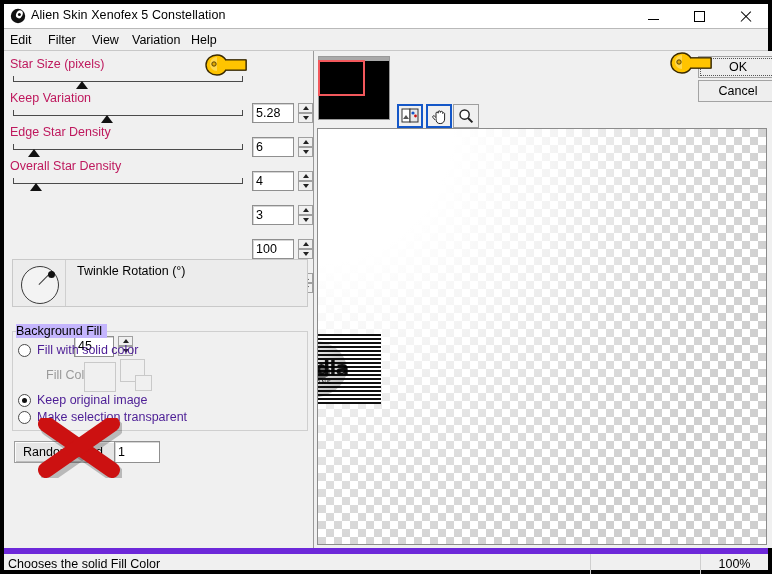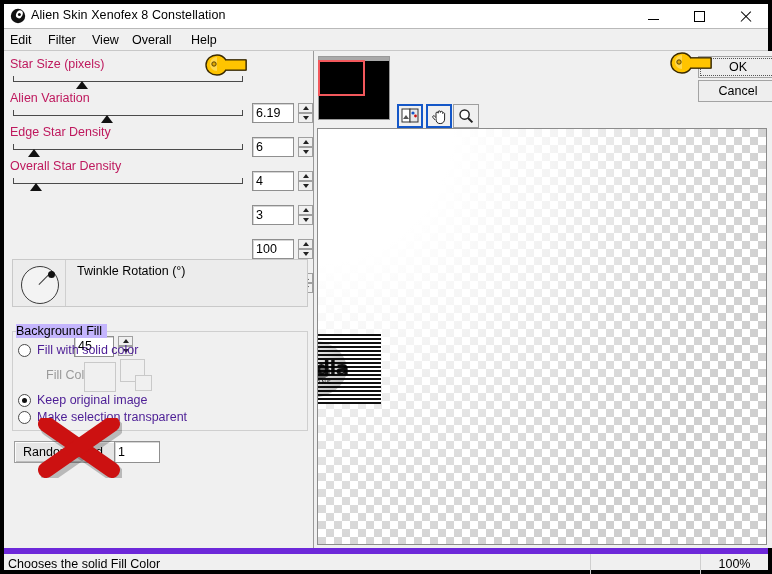--- a/index.html
+++ b/index.html
@@ -288,66 +288,66 @@
 
 <div id="app">
   <div class="win">
 
     <div class="titlebar">
       <svg class="title-ico" viewBox="0 0 16 16">
         <circle cx="8" cy="8" r="7.2" fill="#111"></circle>
         <ellipse cx="9.4" cy="6.3" rx="3.2" ry="4.1" fill="#fff" transform="rotate(24 9.4 6.3)"></ellipse>
         <circle cx="9.4" cy="6.6" r="1.5" fill="#111"></circle>
       </svg>
-      <div class="title-text">Alien Skin Xenofex 8 Constellation</div>
+      <div class="title-text">Alien Skin Xenofex 5 Constellation</div>
 
       <button class="wbtn min">
         <span class="g-min"></span>
       </button>
       <button class="wbtn max">
         <span class="g-max"></span>
       </button>
       <button class="wbtn cls">
         <span class="g-cls"></span>
       </button>
     </div>
     <div class="title-sep"></div>
 
     <div class="menubar">
       <div class="menu-item" style="left:2px">Edit</div>
       <div class="menu-item" style="left:40px">Filter</div>
       <div class="menu-item" style="left:84px">View</div>
-      <div class="menu-item" style="left:124px">Overall</div>
+      <div class="menu-item" style="left:124px">Variation</div>
       <div class="menu-item" style="left:183px">Help</div>
     </div>
     <div class="menu-sep"></div>
 
     <div class="leftpanel">
 
       <div class="slider-row" style="top:6px">
         <div class="slider-label">Star Size (pixels)</div>
         <div class="track">
           <div class="line"></div>
           <div class="capL"></div>
           <div class="capR"></div>
           <div class="thumb" style="left:30%"></div>
         </div>
       </div>
-      <div class="numbox" style="left:248px;top:52px">6.19</div>
+      <div class="numbox" style="left:248px;top:52px">5.28</div>
       <div class="spin" style="left:294px;top:52px">
         <div class="sb up">
             <span class="ar-up"></span>
           </div>
         <div class="sb dn">
             <span class="ar-dn"></span>
           </div>
       </div>
 
       <div class="slider-row" style="top:40px">
-        <div class="slider-label">Alien Variation</div>
+        <div class="slider-label">Keep Variation</div>
         <div class="track">
           <div class="line"></div>
           <div class="capL"></div>
           <div class="capR"></div>
           <div class="thumb" style="left:41%"></div>
         </div>
       </div>
       <div class="numbox" style="left:248px;top:86px">6</div>
       <div class="spin" style="left:294px;top:86px">
         <div class="sb up">

